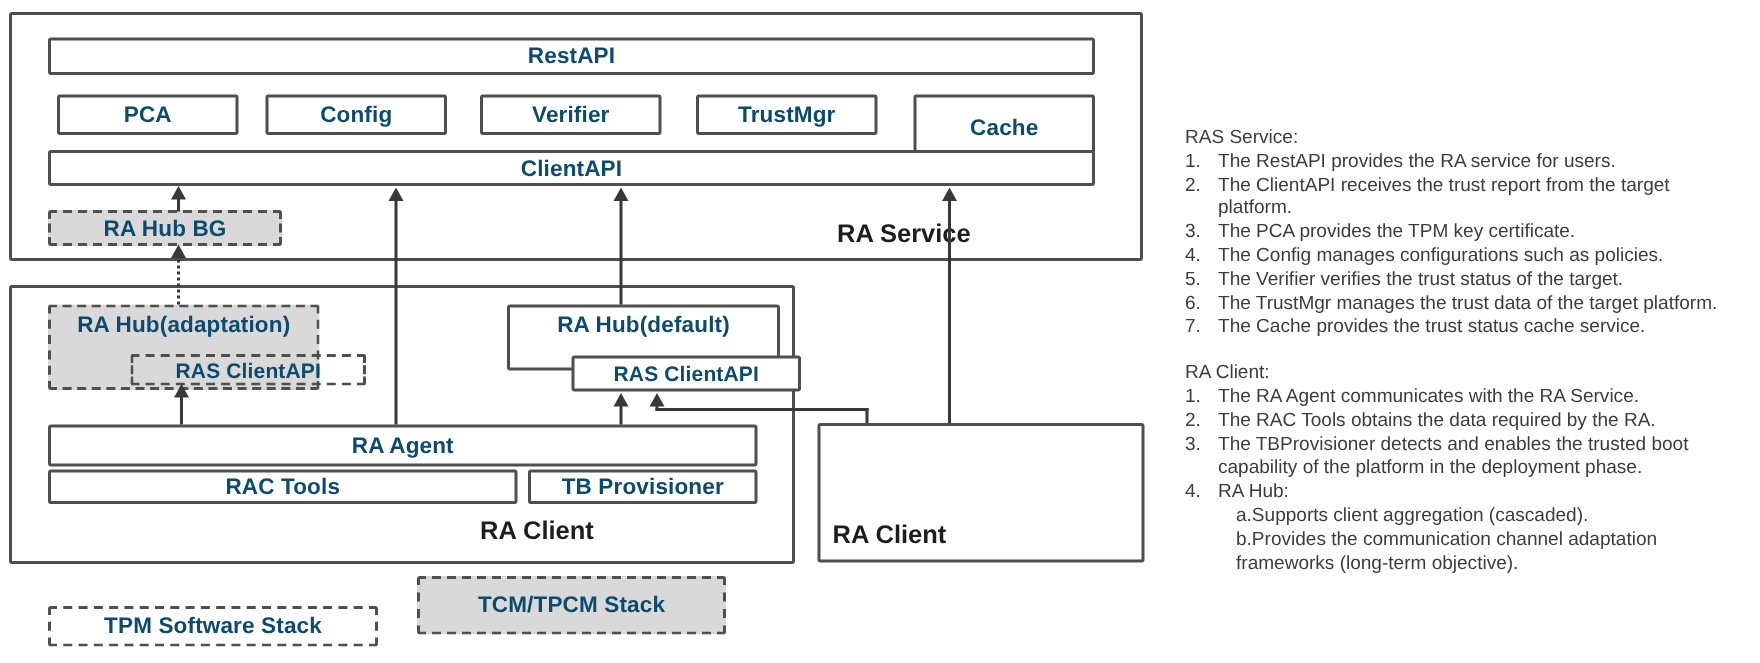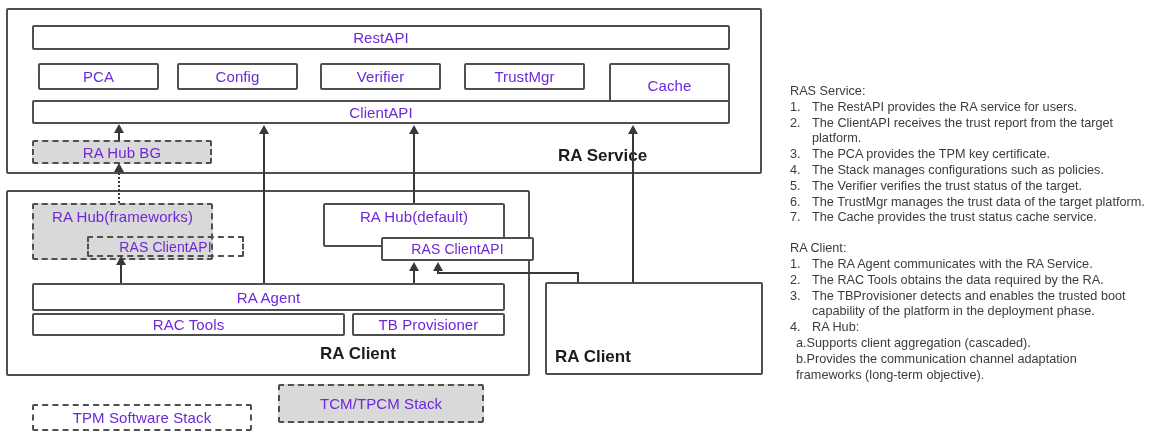--- a/index.html
+++ b/index.html
@@ -1,21 +1,21 @@
 <!DOCTYPE html>
 <html><head>
 <meta charset="utf-8">
 <style>
   * { margin:0; padding:0; box-sizing:border-box; }
   body { background:#ffffff; font-family:"Liberation Sans","DejaVu Sans",sans-serif; }
   .screen { position:relative; width:1173px; height:442px; background:#ffffff; overflow:hidden; }
 
   .box { position:absolute; border:2px solid #4f4f4f; background:#ffffff;
          display:flex; align-items:center; justify-content:center;
-         font-size:15px; color:#6d28d9; border-radius:2px; letter-spacing:0.1px; }
+         font-size:15px; color:#0c4a6e; border-radius:2px; letter-spacing:0.1px;font-weight:bold; }
   .box.dashed { border-style:dashed; }
   .box.gray { background:#d9d9d9; }
   .box.bare { background:transparent; }
   .box.top-label { align-items:flex-start; padding-top:3px; }
   .box.small { font-size:14px;margin-left:44px; }
 
   .region-label { position:absolute; font-weight:bold; font-size:17px; color:#1d1d1d; text-align:left; }
 
   .vline { position:absolute; width:2px; background:#383838; }
   .hline { position:absolute; height:2px; background:#383838; }
@@ -23,42 +23,42 @@
   .ahead { position:absolute; width:0; height:0;
            border-left:5px solid transparent; border-right:5px solid transparent;
            border-bottom:9px solid #383838; }
 
   .notes { position:absolute; left:790px; top:84px; width:372px;
            font-size:12.7px; line-height:15.8px; color:#3c3c3c; }
   .note-item { display:flex; }
   .note-item .num { width:22px; flex:0 0 22px; }
   .note-item .txt { flex:1; }
   .note-gap { height:15px; }
-  .sub { margin-left:6px; max-width:300px; }
+  .sub { margin-left:34px; max-width:300px; }
 </style>
 </head>
 <body>
 
 <div class="screen">
 
   <div class="box" style="left:6px;top:8px;width:756px;height:166px"></div>
   <div class="box" style="left:32px;top:25px;width:698px;height:25px">RestAPI</div>
   <div class="box" style="left:38px;top:63px;width:121px;height:27px">PCA</div>
   <div class="box" style="left:177px;top:63px;width:121px;height:27px">Config</div>
   <div class="box" style="left:320px;top:63px;width:121px;height:27px">Verifier</div>
   <div class="box" style="left:464px;top:63px;width:121px;height:27px">TrustMgr</div>
   <div class="box" style="left:609px;top:63px;width:121px;height:45px">Cache</div>
   <div class="box" style="left:32px;top:100px;width:698px;height:24px">ClientAPI</div>
-  <div class="box dashed gray" style="left:32px;top:140px;width:180px;height:24px">RA Hub BG</div>
+  <div class="box dashed gray" style="left:32px;top:140px;width:156px;height:24px">RA Hub BG</div>
   <div class="region-label" style="left:558px;top:146px;width:190px">RA Service</div>
 
   <div class="box" style="left:6px;top:190px;width:524px;height:186px"></div>
-  <div class="box dashed gray top-label" style="left:32px;top:203px;width:181px;height:57px">RA Hub(frameworks)</div>
+  <div class="box dashed gray top-label" style="left:32px;top:203px;width:181px;height:57px">RA Hub(adaptation)</div>
   <div class="box dashed bare small" style="left:43px;top:236px;width:157px;height:21px">RAS ClientAPI</div>
-  <div class="box top-label" style="left:323px;top:203px;width:182px;height:44px">RA Hub(default)</div>
+  <div class="box top-label" style="left:338px;top:203px;width:182px;height:44px">RA Hub(default)</div>
   <div class="box small" style="left:337px;top:237px;width:153px;height:24px">RAS ClientAPI</div>
   <div class="box" style="left:32px;top:283px;width:473px;height:28px">RA Agent</div>
   <div class="box" style="left:32px;top:313px;width:313px;height:23px">RAC Tools</div>
   <div class="box" style="left:352px;top:313px;width:153px;height:23px">TB Provisioner</div>
   <div class="region-label" style="left:320px;top:344px;width:193px">RA Client</div>
 
   <div class="box" style="left:545px;top:282px;width:218px;height:93px"></div>
   <div class="region-label" style="left:555px;top:347px;width:190px">RA Client</div>
 
   <div class="box dashed" style="left:32px;top:404px;width:220px;height:27px">TPM Software Stack</div>
@@ -99,21 +99,21 @@
     <div class="note-item">
       <span class="num">2.</span>
       <span class="txt">The ClientAPI receives the trust report from the target platform.</span>
     </div>
     <div class="note-item">
       <span class="num">3.</span>
       <span class="txt">The PCA provides the TPM key certificate.</span>
     </div>
     <div class="note-item">
       <span class="num">4.</span>
-      <span class="txt">The Stack manages configurations such as policies.</span>
+      <span class="txt">The Config manages configurations such as policies.</span>
     </div>
     <div class="note-item">
       <span class="num">5.</span>
       <span class="txt">The Verifier verifies the trust status of the target.</span>
     </div>
     <div class="note-item">
       <span class="num">6.</span>
       <span class="txt">The TrustMgr manages the trust data of the target platform.</span>
     </div>
     <div class="note-item">

